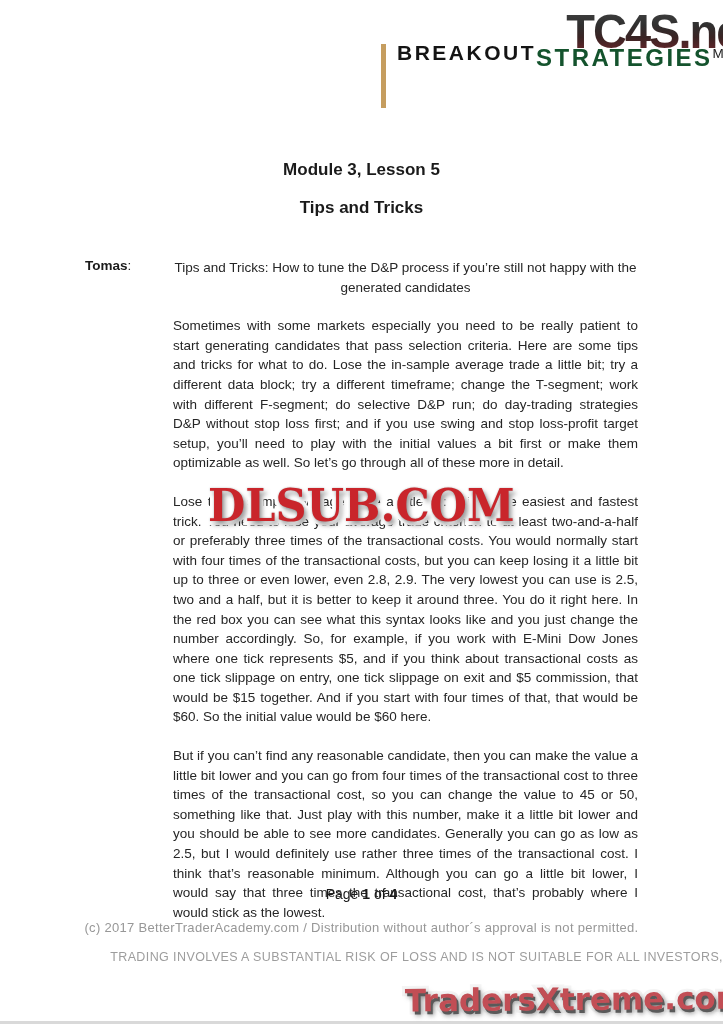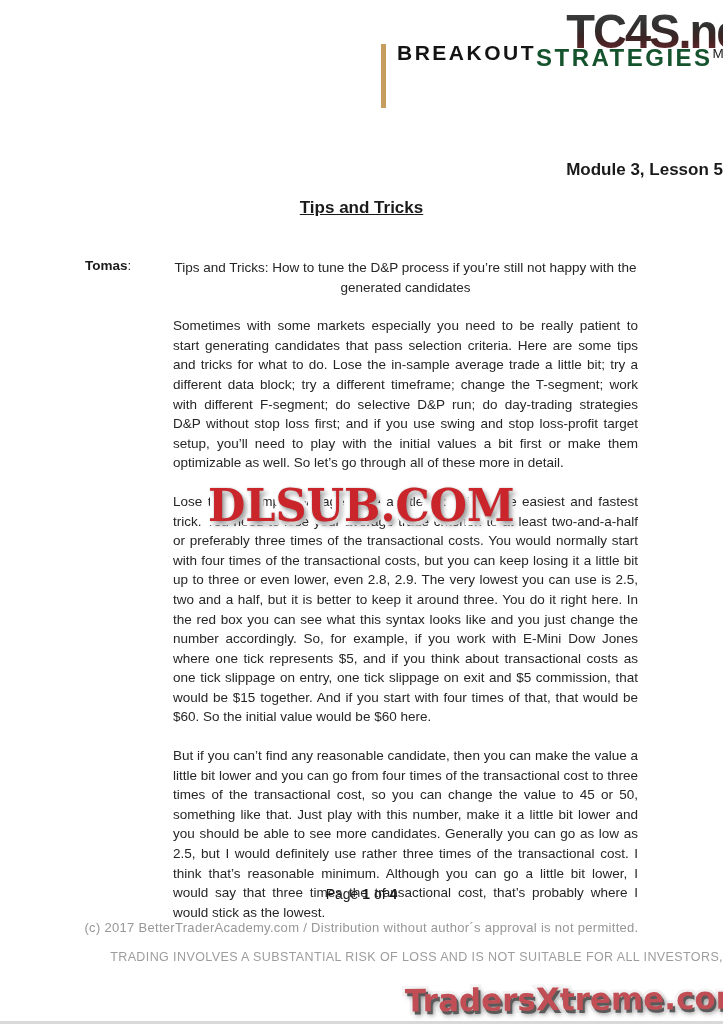--- a/index.html
+++ b/index.html
@@ -34,22 +34,22 @@
   .logo-bar{width:5px;height:64px;background:#c59d5f;margin-right:11px;margin-top:2px;}
   .logo-text{display:flex;flex-direction:row;line-height:1;text-align:center;}
   .logo-l1{font-size:21px;font-weight:700;letter-spacing:2.5px;color:#141414;}
   .logo-l2{font-size:24px;font-weight:700;letter-spacing:2.5px;color:#14532d;margin-top:4px;}
   .logo-l3{font-size:13.5px;font-weight:400;letter-spacing:5px;color:#1c1c1c;margin-top:5px;}
   .logo-square{position:relative;width:62px;height:62px;background:#c59d5f;margin-left:12px;margin-top:6px;}
   .logo-square svg{position:absolute;left:0;top:-14px;overflow:visible;}
 
   
   .title-block{position:absolute;left:0;top:160px;width:723px;text-align:center;}
-  .title-line1{font-size:17px;font-weight:700;color:#1a1a1a;text-align:right;}
-  .title-line2{font-size:17px;font-weight:700;color:#1a1a1a;margin-top:18px;text-decoration:underline;}
+  .title-line1{font-size:17px;font-weight:700;color:#1a1a1a;}
+  .title-line2{font-size:17px;font-weight:700;color:#1a1a1a;margin-top:18px;}
 
   
   .transcript{position:absolute;left:85px;top:258px;width:553px;display:flex;}
   .speaker-col{width:88px;flex:0 0 88px;font-size:13.5px;}
   .speaker-name{font-weight:700;color:#1a1a1a;}
   .text-col{width:465px;flex:0 0 465px;}
   .text-col p{
     margin:0 0 19px 0;
     font-size:13.5px;line-height:19.6px;
     text-align:justify;color:#262626;

